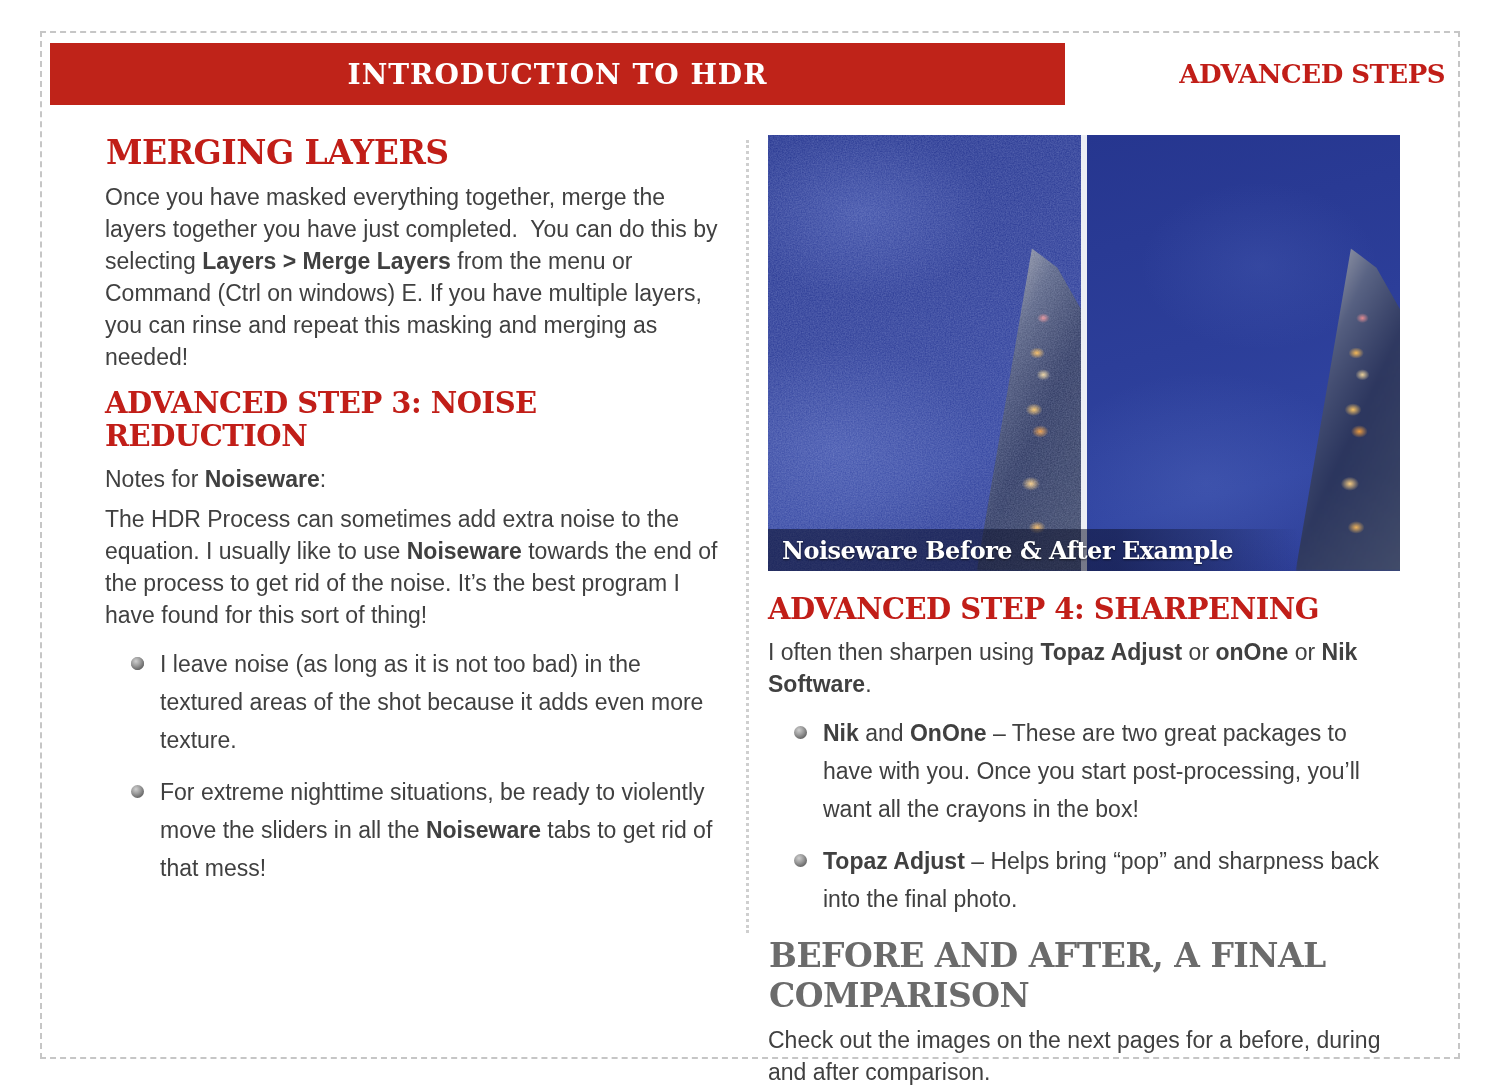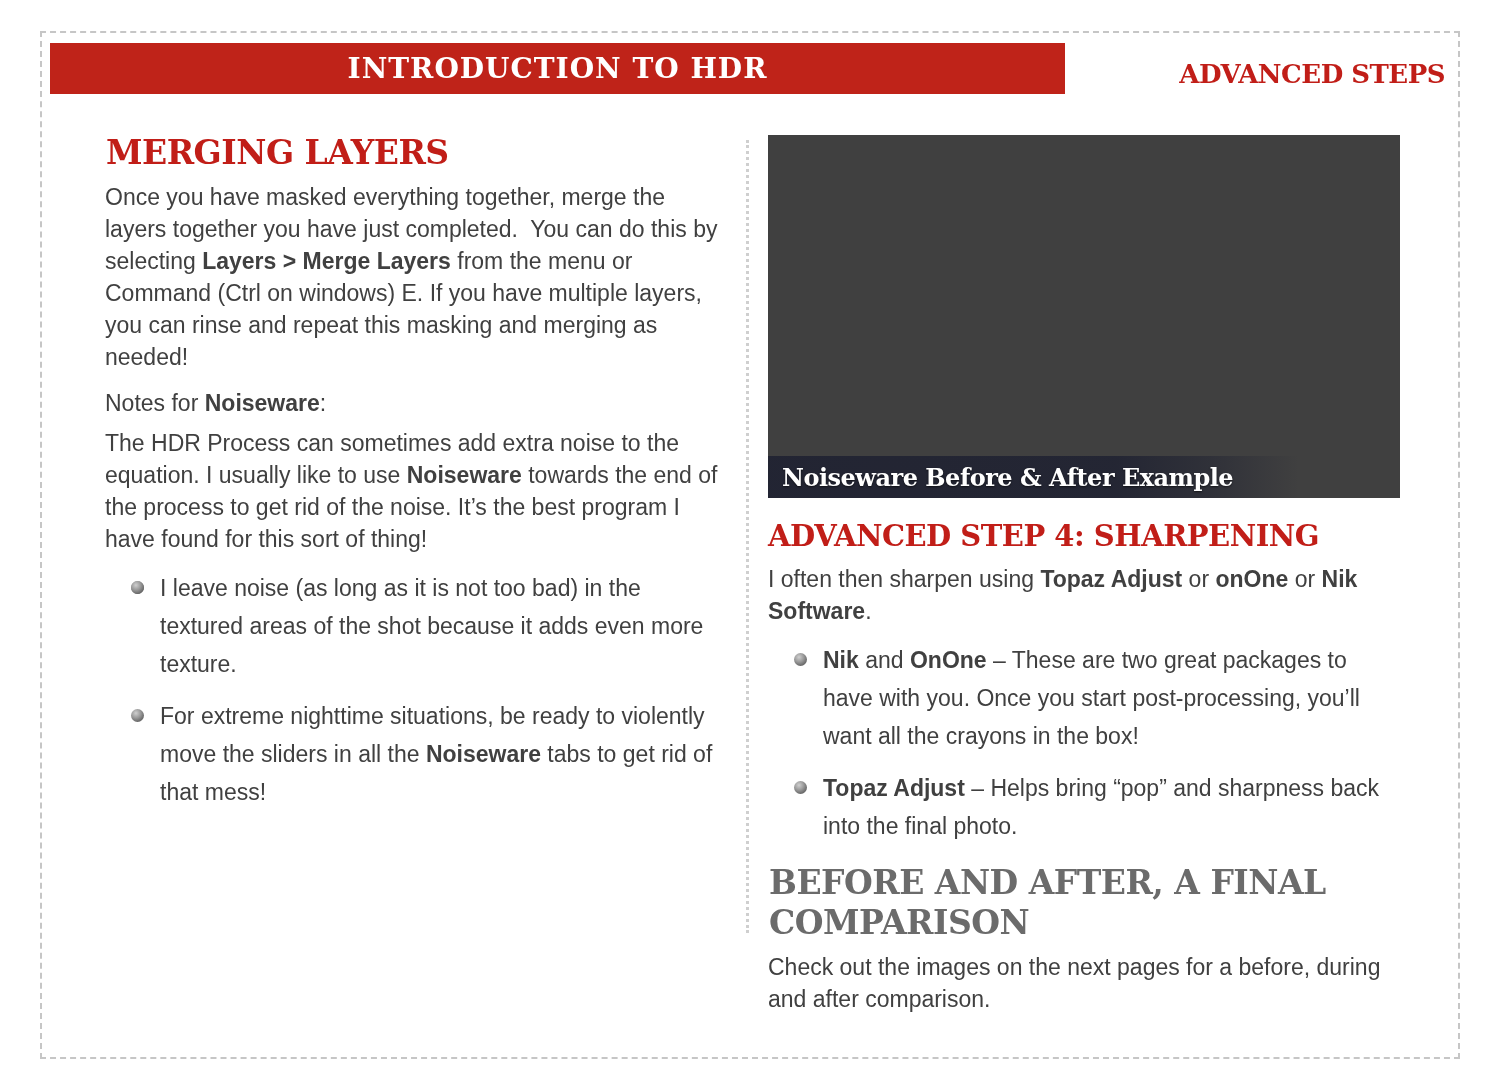--- a/index.html
+++ b/index.html
@@ -6,21 +6,21 @@
     --accent-red:#bf2319; --heading-red:#c11e18; --heading-gray:#6b6b6b;
     --body-text:#404040; --rule-red:#a82b22; --border-gray:#c6c6c6;
     --sky-blue-noisy:#2b3b96; --sky-blue-clean:#2c3e99; --caption-text:#ffffff;
   }
   html,body{margin:0;padding:0;background:#fff;}
   .page{position:relative;width:1500px;height:1092px;background:#ffffff;overflow:hidden;
         font-family:"Liberation Sans",sans-serif;color:var(--body-text);}
   .page-border{position:absolute;left:40px;top:31px;right:40px;bottom:33px;
         border:2px dashed var(--border-gray);}
   
-  .banner{position:absolute;left:50px;top:43px;width:1015px;height:51px;background:var(--accent-red);
+  .banner{position:absolute;left:50px;top:43px;width:1015px;height:62px;background:var(--accent-red);
         display:flex;align-items:center;justify-content:center;}
   .banner-title{font-family:"DejaVu Serif",serif;font-weight:bold;font-size:28px;color:#ffffff;letter-spacing:1px;}
   .corner-title{position:absolute;top:43px;right:55px;height:62px;display:flex;align-items:center;
         font-family:"DejaVu Serif",serif;font-weight:bold;font-size:26px;color:var(--heading-red);letter-spacing:-0.5px;}
   
   .col{position:absolute;}
   .left-col{left:105px;top:133px;width:622px;}
   .right-col{left:768px;top:135px;width:632px;}
   .col-divider{position:absolute;left:746px;top:140px;height:793px;width:0;border-left:3px dotted #cfcfcf;}
   
@@ -31,21 +31,21 @@
         color:var(--heading-red);margin:14px 0 10px;letter-spacing:-0.5px;}
   .right-col .h-large{margin-top:0;}
   .body{font-size:23px;line-height:32px;margin:0 0 14px;}
   .body b{font-weight:bold;}
   .notes{margin-bottom:8px;}
   ul.bullets{list-style:none;margin:0;padding:0;}
   ul.bullets li{position:relative;padding-left:55px;font-size:23px;line-height:38px;margin:0 0 14px;}
   .bullet{position:absolute;left:26px;top:12px;width:13px;height:13px;border-radius:50%;
         background:radial-gradient(circle at 38% 32%, #cfcfcf 0%, #9a9a9a 40%, #3f3f3f 100%);}
   
-  .figure{position:relative;width:632px;height:363px;margin:0 0 22px;display:flex;overflow:hidden;background:#404040;align-items:flex-end;}
+  .figure{position:relative;width:632px;height:436px;margin:0 0 22px;display:flex;overflow:hidden;background:#404040;}
   .panel{position:relative;flex:1;overflow:hidden;}
   .panel-left{background:
       radial-gradient(180px 120px at 30% 18%, rgba(125,145,225,.28), transparent 70%),
       radial-gradient(210px 150px at 22% 72%, rgba(130,150,228,.24), transparent 70%),
       linear-gradient(160deg,#23338e 0%, var(--sky-blue-noisy) 40%, #31439f 72%, #2b3a92 100%);}
   .panel-right{background:
       radial-gradient(230px 160px at 38% 80%, rgba(120,145,220,.18), transparent 70%),
       radial-gradient(170px 120px at 55% 30%, rgba(110,135,215,.15), transparent 70%),
       linear-gradient(165deg,#26368f 0%, var(--sky-blue-clean) 46%, #3145a2 76%, #2c3c94 100%);}
   .panel-divider{width:6px;background:#eceef4;}
@@ -82,20 +82,21 @@
 
   <div class="banner">
     <span class="banner-title">INTRODUCTION TO HDR</span>
   </div>
   <div class="corner-title">ADVANCED STEPS</div>
 
   <div class="col left-col">
     <h3 class="h-small">MERGING LAYERS</h3>
     <p class="body"><span>Once you have masked everything together, merge the layers together you have just completed.&nbsp; You can do this by selecting </span><b>Layers &gt; Merge Layers</b><span> from the menu or Command (Ctrl on windows) E. If you have multiple layers, you can rinse and repeat this masking and merging as needed!</span></p>
 
+    <h2 class="h-large">ADVANCED STEP 3: NOISE REDUCTION</h2>
     <p class="body notes"><span>Notes for </span><b>Noiseware</b><span>:</span></p>
     <p class="body"><span>The HDR Process can sometimes add extra noise to the equation. I usually like to use </span><b>Noiseware</b><span> towards the end of the process to get rid of the noise. It’s the best program I have found for this sort of thing!</span></p>
 
     <ul class="bullets">
       <li>
         <span class="bullet"></span>
       </li>
       <li>
         <span class="bullet"></span>
         <span class="li-text"><span>I leave noise (as long as it is not too bad) in the textured areas of the shot because it adds even more texture.</span></span>

